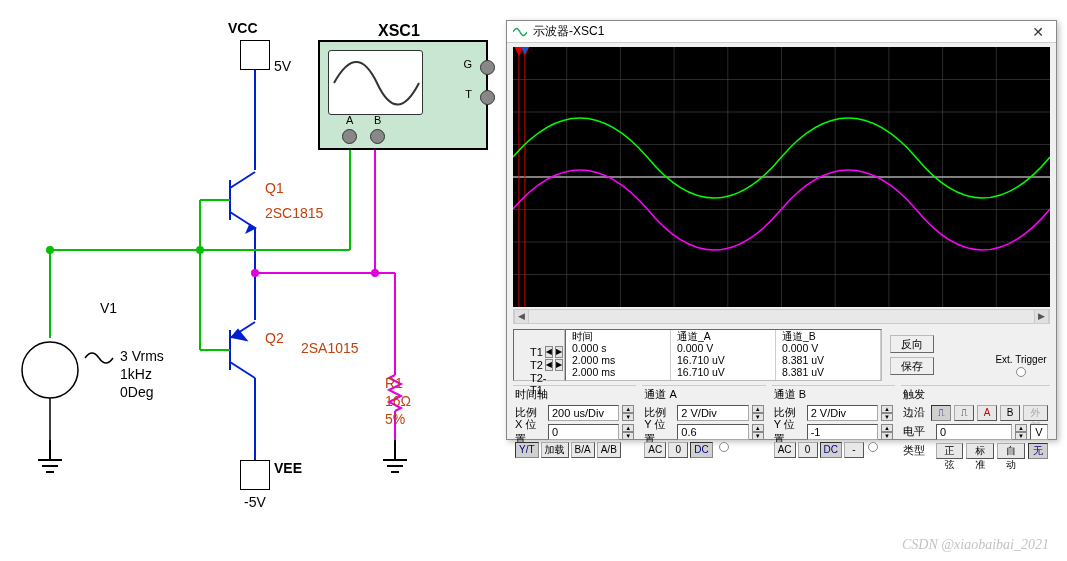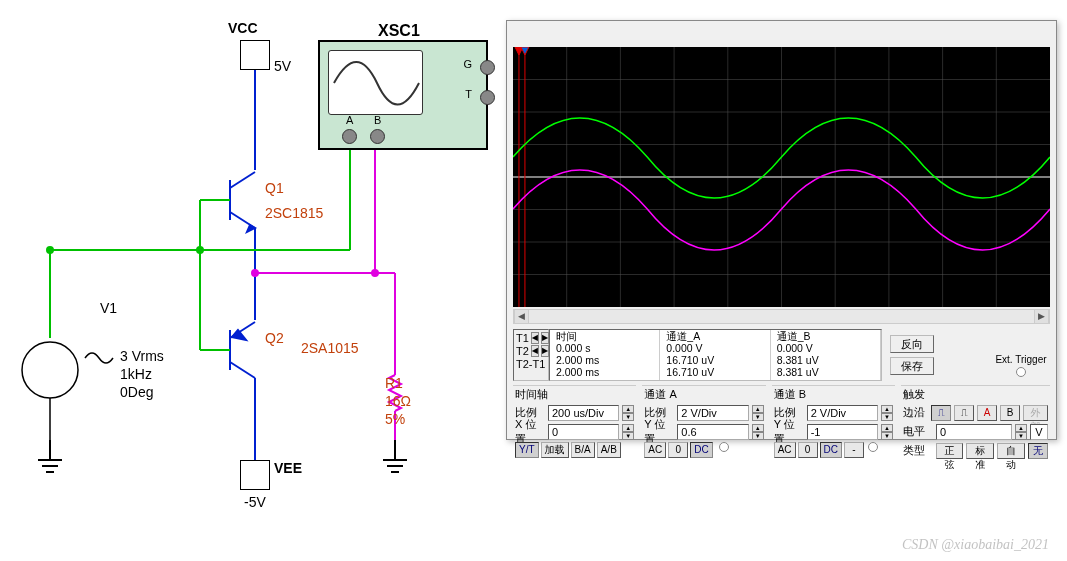--- a/index.html
+++ b/index.html
@@ -19,21 +19,21 @@
   .oscwin { position:absolute; left:506px; top:20px; width:551px; height:420px; border:1px solid #888; background:#f0f0f0; box-shadow:2px 2px 6px rgba(0,0,0,0.25); }
   .titlebar { height:22px; background:#fff; border-bottom:1px solid #ccc; display:flex; align-items:center; padding:0 6px; font-size:12px; }
   .titlebar .ico { width:14px; height:14px; margin-right:6px; display:inline-block; }
   .titlebar .spacer { flex:1; }
   .titlebar .x { font-size:14px; color:#333; padding:0 6px; cursor:pointer; }
   .plot { position:absolute; left:6px; top:26px; right:6px; height:260px; background:#000; }
   .scrollbar { position:absolute; left:6px; right:6px; top:288px; height:15px; background:#e8e8e8; border:1px solid #ccc; display:flex; }
   .sbtn { width:15px; height:13px; background:#e0e0e0; border-left:1px solid #ccc; border-right:1px solid #ccc; text-align:center; font-size:9px; line-height:12px; cursor:pointer; color:#555; }
   .sthumb { flex:1; }
   .measure { position:absolute; left:6px; top:308px; right:6px; height:52px; display:flex; font-size:11px; align-items:stretch; }
-  .measure .sel { width:36px; border:1px inset #bbb; background:#efefef; padding:2px; }
+  .measure .sel { width:52px; border:1px inset #bbb; background:#efefef; padding:16px; }
   .measure .sel div { display:flex; align-items:center; gap:2px; margin-bottom:1px; }
   .arrowb { width:12px; height:12px; border:1px solid #888; background:#e4e4e4; font-size:8px; line-height:10px; text-align:center; cursor:pointer; }
   .measure .grid { flex:1; border:1px inset #bbb; background:#fff; display:grid; grid-template-columns: 1fr 1fr 1fr; }
   .measure .grid div { border-right:1px solid #ccc; padding:0 6px; line-height:12px; font-size:10.5px; }
   .measure .btns { width:110px; padding:3px 8px; display:flex; flex-direction:column; gap:4px; align-items:flex-start; justify-content:center; }
   .wbtn { min-width:44px; height:18px; border:1px outset #bbb; background:#efefef; font-size:11px; text-align:center; line-height:16px; cursor:pointer; padding:0 8px; }
   .ctrls { position:absolute; left:6px; top:364px; right:6px; bottom:4px; display:flex; gap:6px; font-size:11px; }
   .ctrl-col { flex:1; border-top:1px solid #ccc; padding:1px 2px; }
   .ctrl-col.trig { flex:1.15; }
   .ctrl-title { font-size:11px; margin-bottom:2px; }
@@ -145,20 +145,30 @@
     <div class="scope-port" style="left:50px;bottom:4px;"></div>
     <div class="scope-lab" style="left:54px;bottom:22px;">B</div>
     <div class="scope-port" style="right:-9px;top:18px;"></div>
     <div class="scope-lab" style="right:14px;top:16px;">G</div>
     <div class="scope-port" style="right:-9px;top:48px;"></div>
     <div class="scope-lab" style="right:14px;top:46px;">T</div>
   </div>
 </div>
 
 <div class="oscwin">
+  <div class="titlebar">
+    <span class="ico">
+      <svg viewBox="0 0 14 14">
+          <path d="M0,7 Q3.5,0 7,7 Q10.5,14 14,7" stroke="#2a6" stroke-width="1.5" fill="none"></path>
+        </svg>
+    </span>
+    <span>示波器-XSC1</span>
+    <span class="spacer"></span>
+    <span class="x">✕</span>
+  </div>
 
   <div class="plot">
     <svg width="100%" height="100%" viewBox="0 0 540 260" preserveAspectRatio="none">
       <g stroke="#555" stroke-width="0.5">
         <line x1="54" y1="0" x2="54" y2="260"></line>
           <line x1="108" y1="0" x2="108" y2="260"></line>
           <line x1="162" y1="0" x2="162" y2="260"></line>
           <line x1="216" y1="0" x2="216" y2="260"></line>
           <line x1="270" y1="0" x2="270" y2="260"></line>
           <line x1="324" y1="0" x2="324" y2="260"></line>

